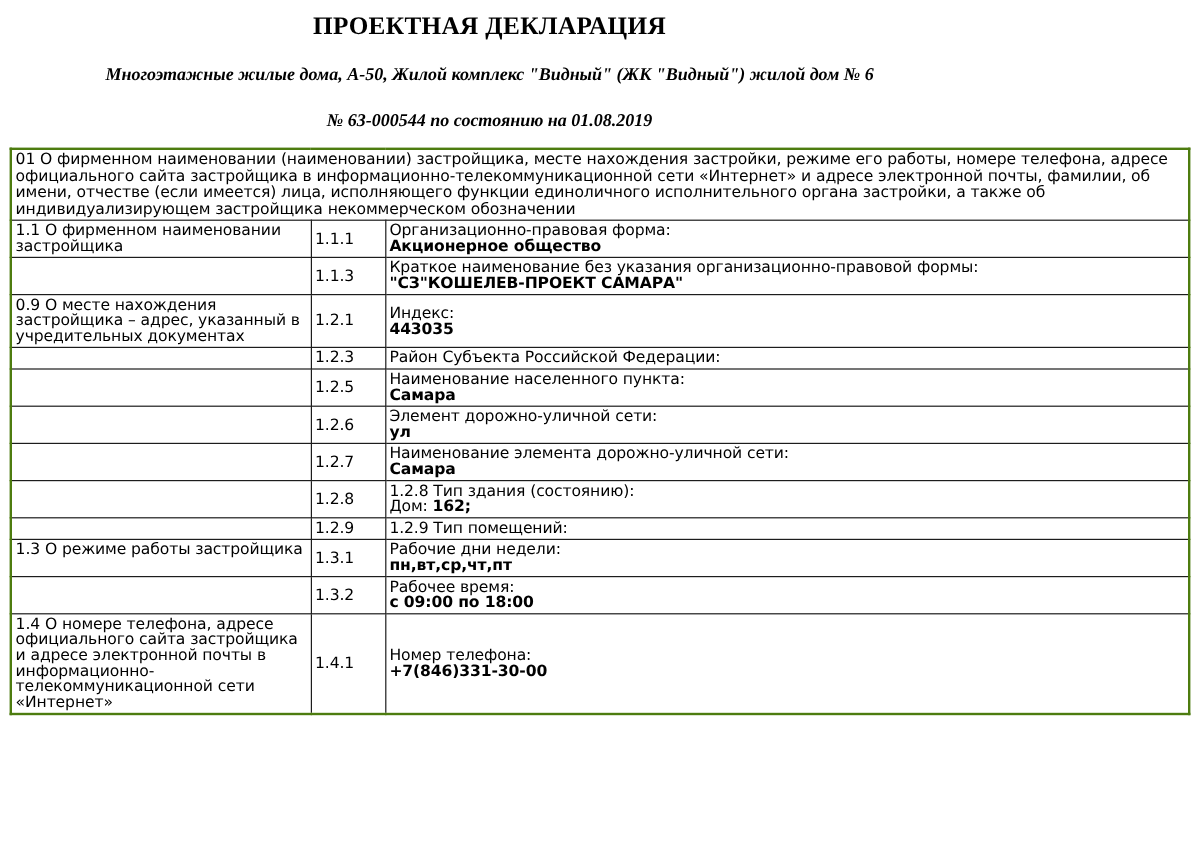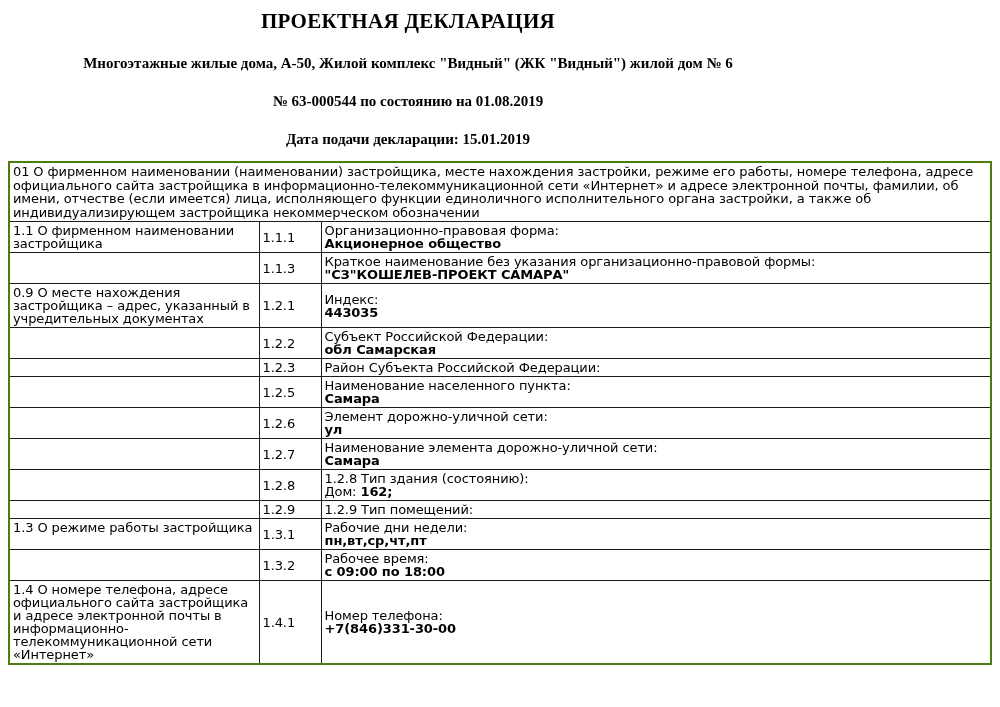--- a/index.html
+++ b/index.html
@@ -25,20 +25,21 @@
   .doc-title {
     font-size: 21px;
     line-height: 26px;
     margin: 2px 0 0 0;
     letter-spacing: 0.3px;
   }
   .doc-sub {
     font-size: 15px;
     line-height: 18px;
     margin: 20px 0 0 0;
+    font-style: italic;
   }
   
   .decl-table {
     width: 984px;
     margin-top: 13px;
     border-collapse: collapse;
     table-layout: fixed;
     border: 2px solid #4d7c0f;
     font-size: 13px;
     line-height: 13px;
@@ -69,21 +70,20 @@
 </style>
 </head>
 <body>
 
 <div class="page">
 
   <div class="doc-header">
     <h1 class="doc-title">ПРОЕКТНАЯ ДЕКЛАРАЦИЯ</h1>
     <p class="doc-sub">Многоэтажные жилые дома, А-50, Жилой комплекс "Видный" (ЖК "Видный") жилой дом № 6</p>
     <p class="doc-sub">№ 63-000544 по состоянию на 01.08.2019</p>
-    <p class="doc-sub">Дата подачи декларации: 15.01.2019</p>
   </div>
 
   <table class="decl-table">
     <colgroup>
       <col style="width:250px">
       <col style="width:62px">
       <col>
     </colgroup>
     <tbody>
       <tr>
@@ -105,28 +105,20 @@
             <div><span>Краткое наименование без указания организационно-правовой формы:</span></div>
             <div><span class="bold">"СЗ"КОШЕЛЕВ-ПРОЕКТ САМАРА"</span></div>
           </td>
         </tr>
         <tr>
           <td class="topic-cell">0.9 О месте нахождения застройщика – адрес, указанный в учредительных документах</td>
           <td class="num-cell">1.2.1</td>
           <td class="content-cell">
             <div><span>Индекс:</span></div>
             <div><span class="bold">443035</span></div>
-          </td>
-        </tr>
-        <tr>
-          <td class="topic-cell"></td>
-          <td class="num-cell">1.2.2</td>
-          <td class="content-cell">
-            <div><span>Субъект Российской Федерации:</span></div>
-            <div><span class="bold">обл Самарская</span></div>
           </td>
         </tr>
         <tr>
           <td class="topic-cell"></td>
           <td class="num-cell">1.2.3</td>
           <td class="content-cell">
             <div><span>Район Субъекта Российской Федерации:</span></div>
           </td>
         </tr>
         <tr>

